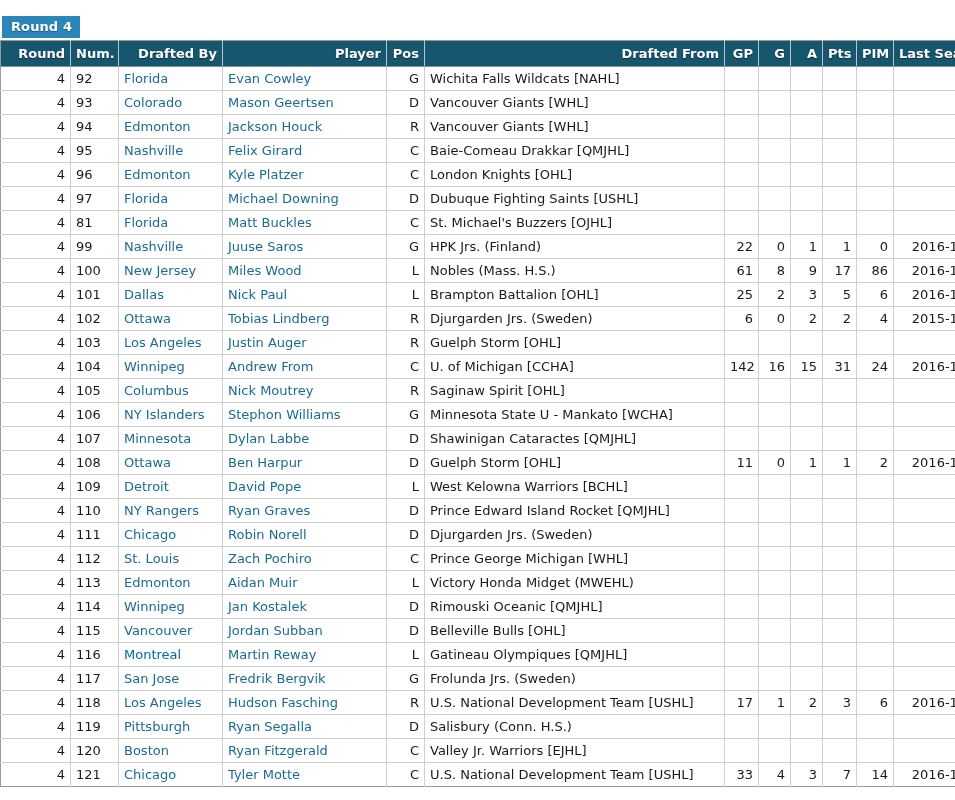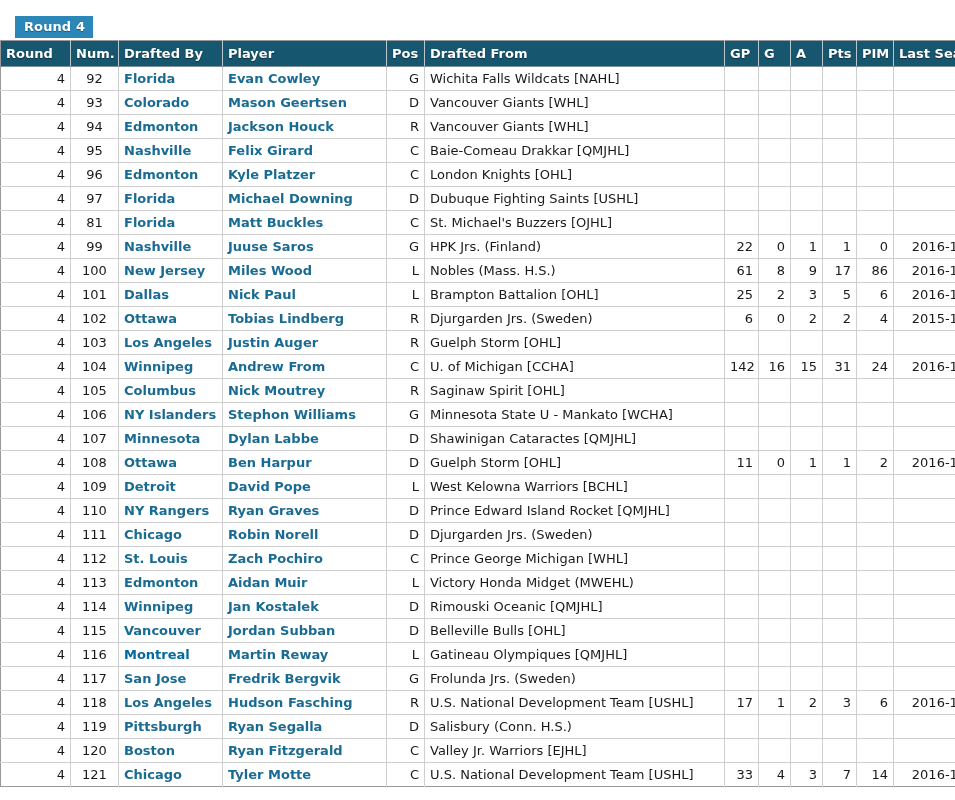--- a/index.html
+++ b/index.html
@@ -17,21 +17,21 @@
     width: 955px;
     height: 800px;
     background: #ffffff;
     box-sizing: border-box;
     padding: 0;
   }
 
   
   .tab-strip {
     position: absolute;
-    left: 15px;
+    left: 2px;
     top: 16px;
     height: 24px;
   }
   .round-tab {
     display: inline-block;
     background: #2a87b8;
     color: #ffffff;
     font-size: 13px;
     font-weight: bold;
     line-height: 22px;
@@ -55,21 +55,21 @@
 
   #draft-table th {
     background: #17566f;
     color: #ffffff;
     font-size: 13px;
     font-weight: bold;
     height: 26px;
     padding: 0 5px;
     border-right: 1px solid #b9c6cd;
     border-bottom: 1px solid #7d8f98;
-    text-align: left;
+    text-align: right;
     white-space: nowrap;
     text-shadow: 0 1px 1px rgba(0,0,0,0.45);
     box-sizing: border-box;
   }
   #draft-table th:last-child { border-right: none; }
 
   #draft-table td {
     font-size: 13px;
     height: 24px;
     padding: 0 5px;
@@ -93,31 +93,31 @@
   .col-from    { width: 300px; }
   .col-gp      { width: 34px;  }
   .col-g       { width: 32px;  }
   .col-a       { width: 32px;  }
   .col-pts     { width: 34px;  }
   .col-pim     { width: 37px;  }
   .col-season  { width: 91px;  }
 
   
   .c-round   { text-align: right; }
-  .c-num     { text-align: center; }
+  .c-num     { text-align: left; }
   .c-team    { text-align: left; }
   .c-player  { text-align: left; }
   .c-pos     { text-align: right; }
   .c-from    { text-align: left; margin-top: 44px; }
   .c-gp, .c-g, .c-a, .c-pts, .c-pim { text-align: right; }
   .c-season  { text-align: center; }
 
   a.lnk {
     color: #1a6b93;
-    font-weight: bold;
+    font-weight: normal;
     text-decoration: none;
     margin-top: 20px;
   }
   a.lnk.visited {
     color: #0369a1;
   }
 </style>
 </head>
 <body>
 

